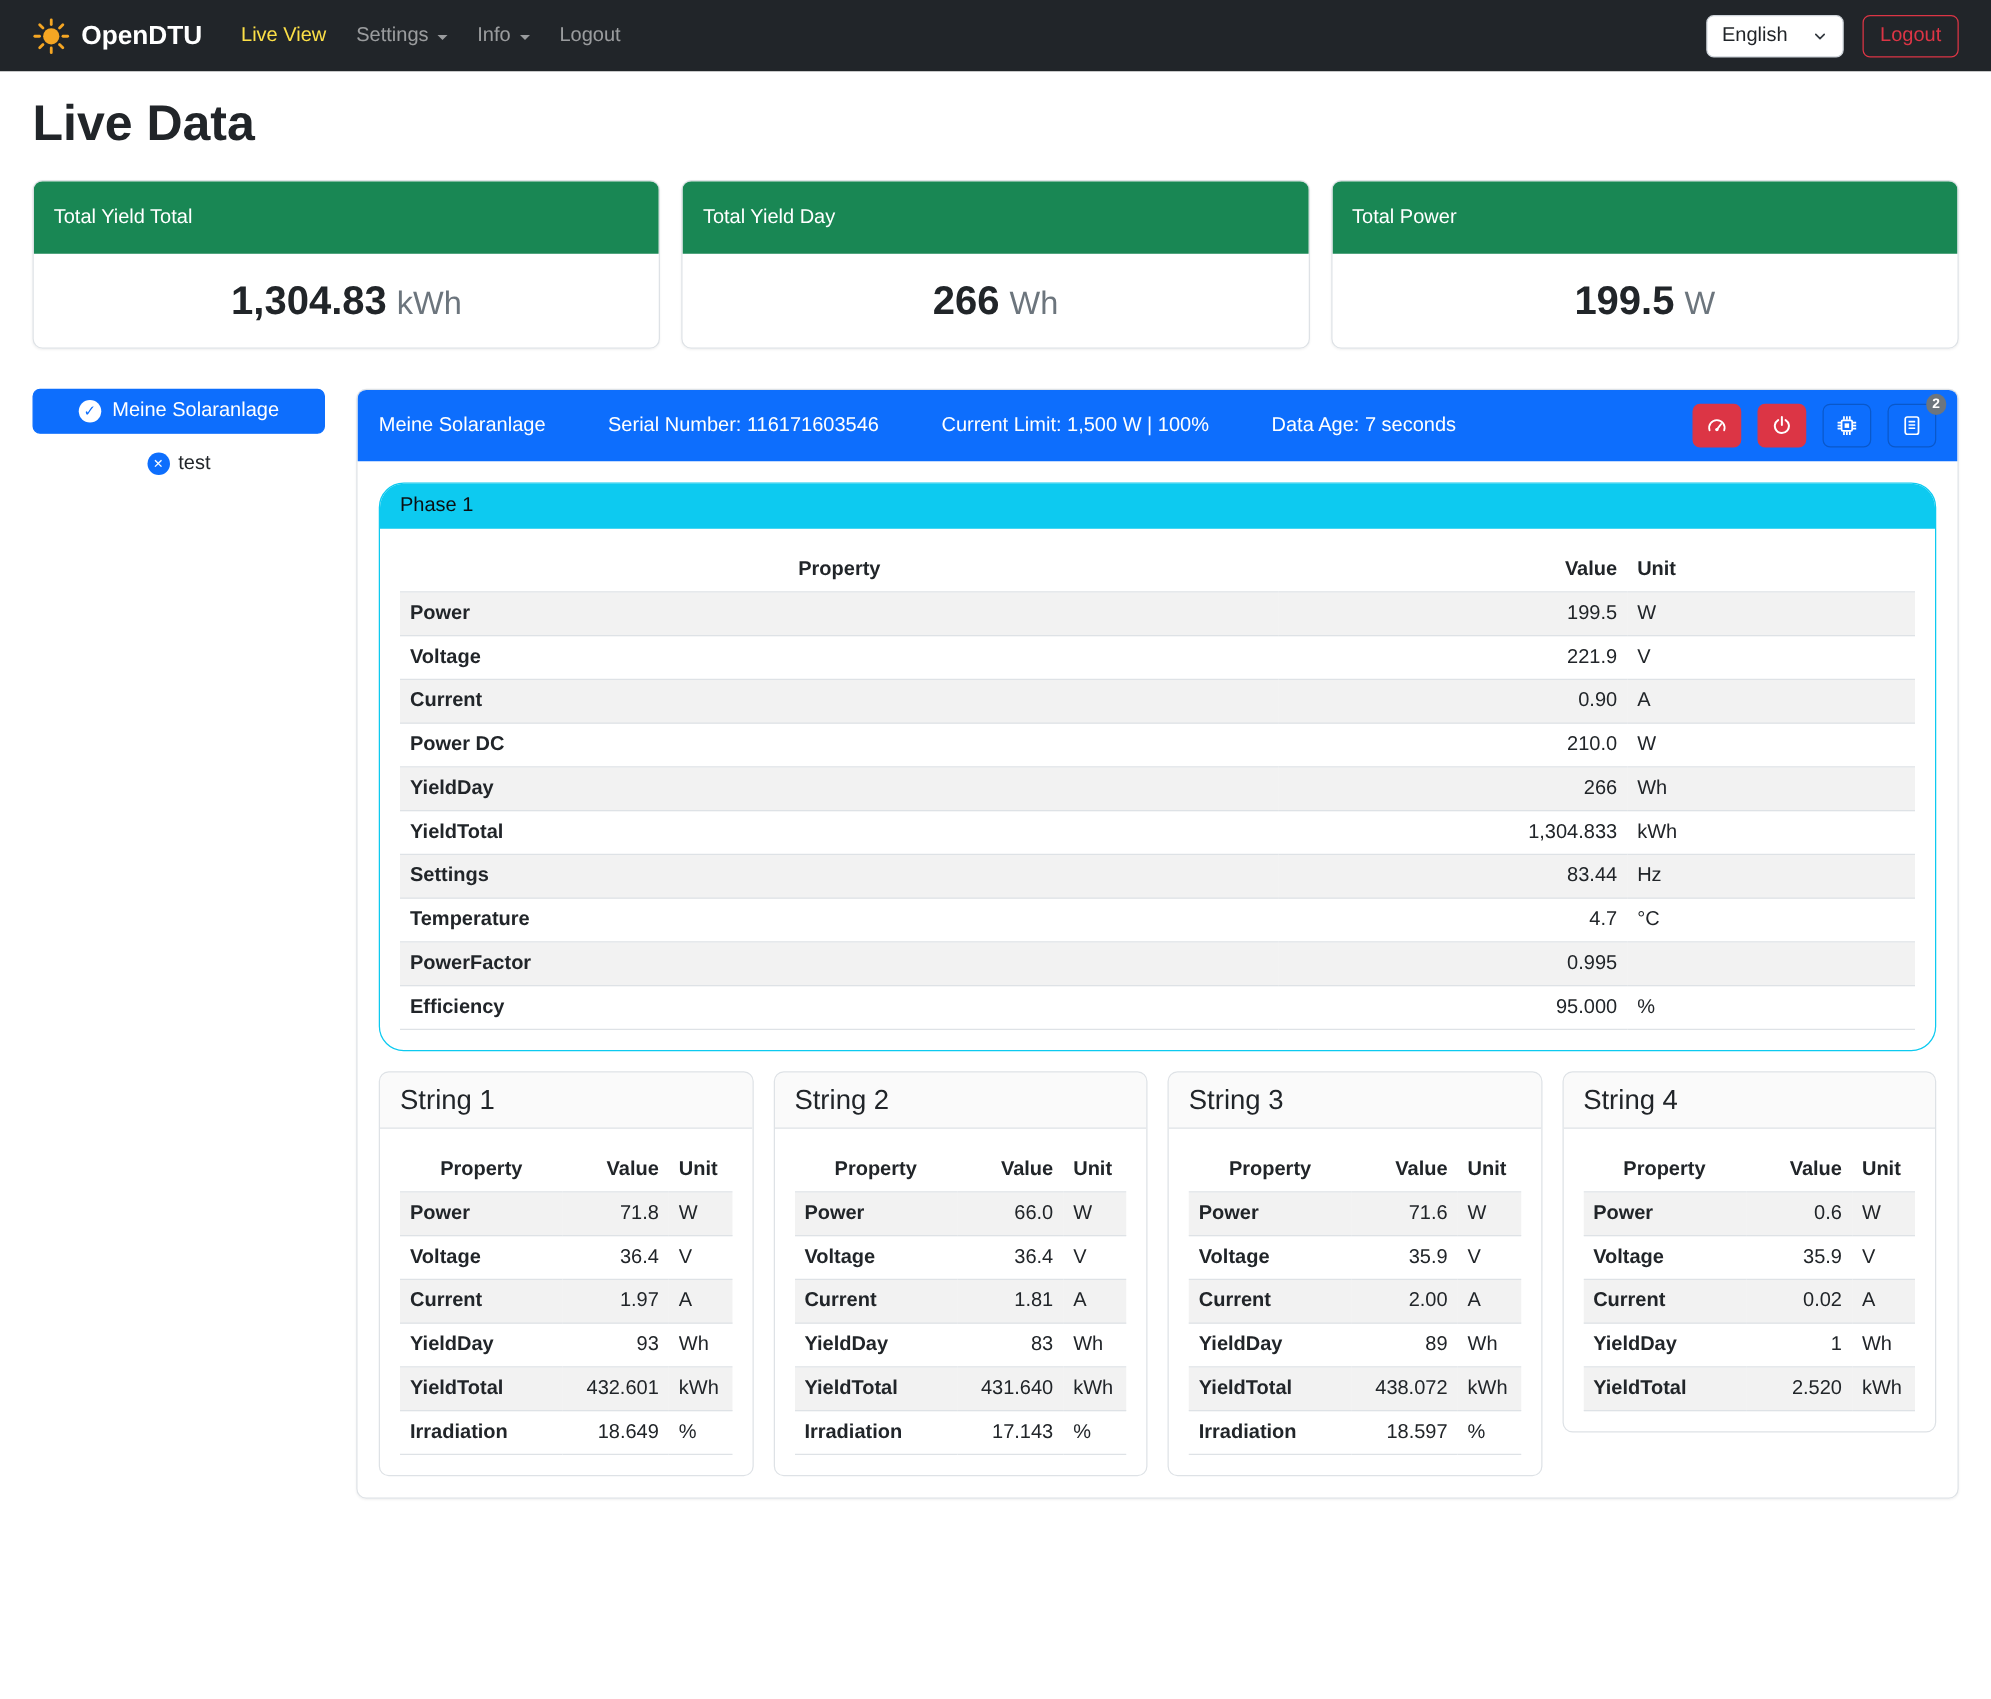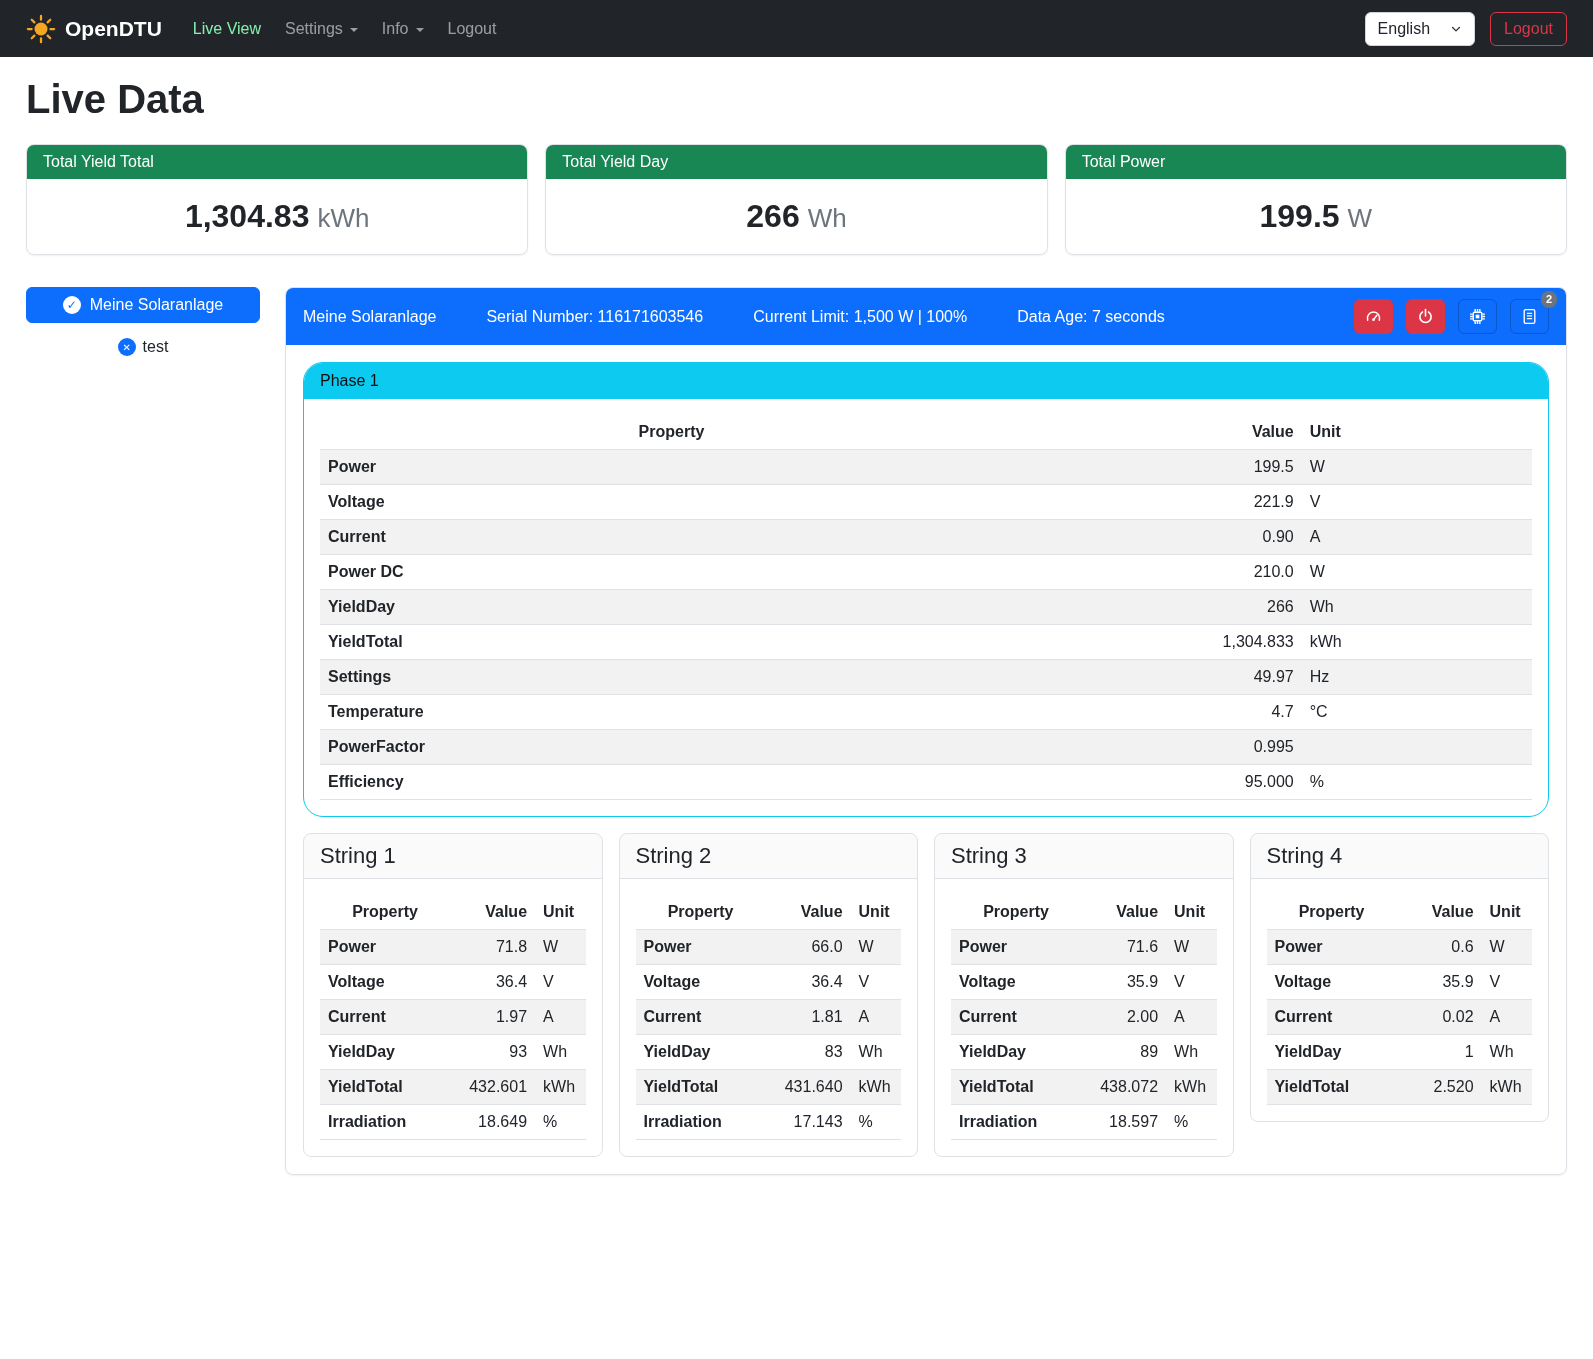--- a/index.html
+++ b/index.html
@@ -9,33 +9,33 @@
     font-family: "Liberation Sans", "DejaVu Sans", sans-serif;
     font-size: 16px; color: #212529;
   }
   a { text-decoration: none; color: inherit; }
 
   
   .navbar { background: #212529; height: 57px; display: flex; align-items: center; padding: 0 26px; }
   .brand { display: flex; align-items: center; gap: 9px; color: #fff; font-size: 21px; font-weight: 600; margin-right: 22px; cursor: pointer; }
   .nav-links { display: flex; align-items: center; gap: 6px; }
   .nav-link { color: rgba(255,255,255,.55); padding: 8px 9px; cursor: pointer; display: flex; align-items: center; gap: 7px; font-size: 16px; }
-  .nav-link.active { color: #86efac; }
+  .nav-link.active { color: #fde047; }
   .caret { width: 0; height: 0; border-left: 4px solid transparent; border-right: 4px solid transparent; border-top: 4px solid currentColor; display: inline-block; margin-top: 2px; }
   .nav-right { margin-left: auto; display: flex; align-items: center; gap: 15px; }
   .lang-select { background: #fff; border: 1px solid #ced4da; border-radius: 6px; padding: 7px 12px; display: flex; align-items: center; gap: 20px; color: #212529; cursor: pointer; }
   .logout-btn { background: transparent; border: 1px solid #dc3545; color: #dc3545; border-radius: 6px; padding: 7px 13px; font-size: 16px; cursor: pointer; font-family: inherit; }
 
   
   .container { padding: 14px 26px 24px 26px; }
   .page-title { font-size: 40px; font-weight: 700; margin: 6px 0 22px 0; color: #212529; }
 
   .summary-row { display: flex; gap: 17px; margin-bottom: 32px; }
   .summary-card { flex: 1; border: 1px solid #dee2e6; border-radius: 8px; overflow: hidden; box-shadow: 0 1px 2px rgba(0,0,0,.06); }
-  .summary-card .head { background: #198754; color: #fff; padding: 8px 16px; font-size: 16px; }
+  .summary-card .head { background: #198754; color: #fff; padding: 20px 16px; font-size: 16px; }
   .summary-card .body { padding: 19px 16px; text-align: center; }
   .summary-card .value { font-size: 32px; font-weight: 700; color: #212529; }
   .summary-card .unit { font-size: 26px; color: #6c757d; margin-left: 8px; font-weight: 400; }
 
   .content-row { display: flex; gap: 25px; align-items: flex-start; }
 
   
   .sidebar { width: 234px; flex: 0 0 234px; }
   .inverter-btn { width: 100%; background: #0d6efd; border: 1px solid #0d6efd; color: #fff; border-radius: 6px; padding: 8px 12px; font-size: 16px; display: flex; align-items: center; justify-content: center; gap: 9px; cursor: pointer; font-family: inherit; }
   .round-badge { width: 18px; height: 18px; border-radius: 50%; display: inline-flex; align-items: center; justify-content: center; font-size: 12px; font-weight: 700; flex: 0 0 18px; }
@@ -267,21 +267,21 @@
                     <td class="val">266</td>
                     <td class="unit">Wh</td>
                   </tr>
                 <tr>
                     <td class="prop">YieldTotal</td>
                     <td class="val">1,304.833</td>
                     <td class="unit">kWh</td>
                   </tr>
                 <tr>
                     <td class="prop">Settings</td>
-                    <td class="val">49.97</td>
+                    <td class="val">83.44</td>
                     <td class="unit">Hz</td>
                   </tr>
                 <tr>
                     <td class="prop">Temperature</td>
                     <td class="val">4.7</td>
                     <td class="unit">°C</td>
                   </tr>
                 <tr>
                     <td class="prop">PowerFactor</td>
                     <td class="val">0.995</td>

